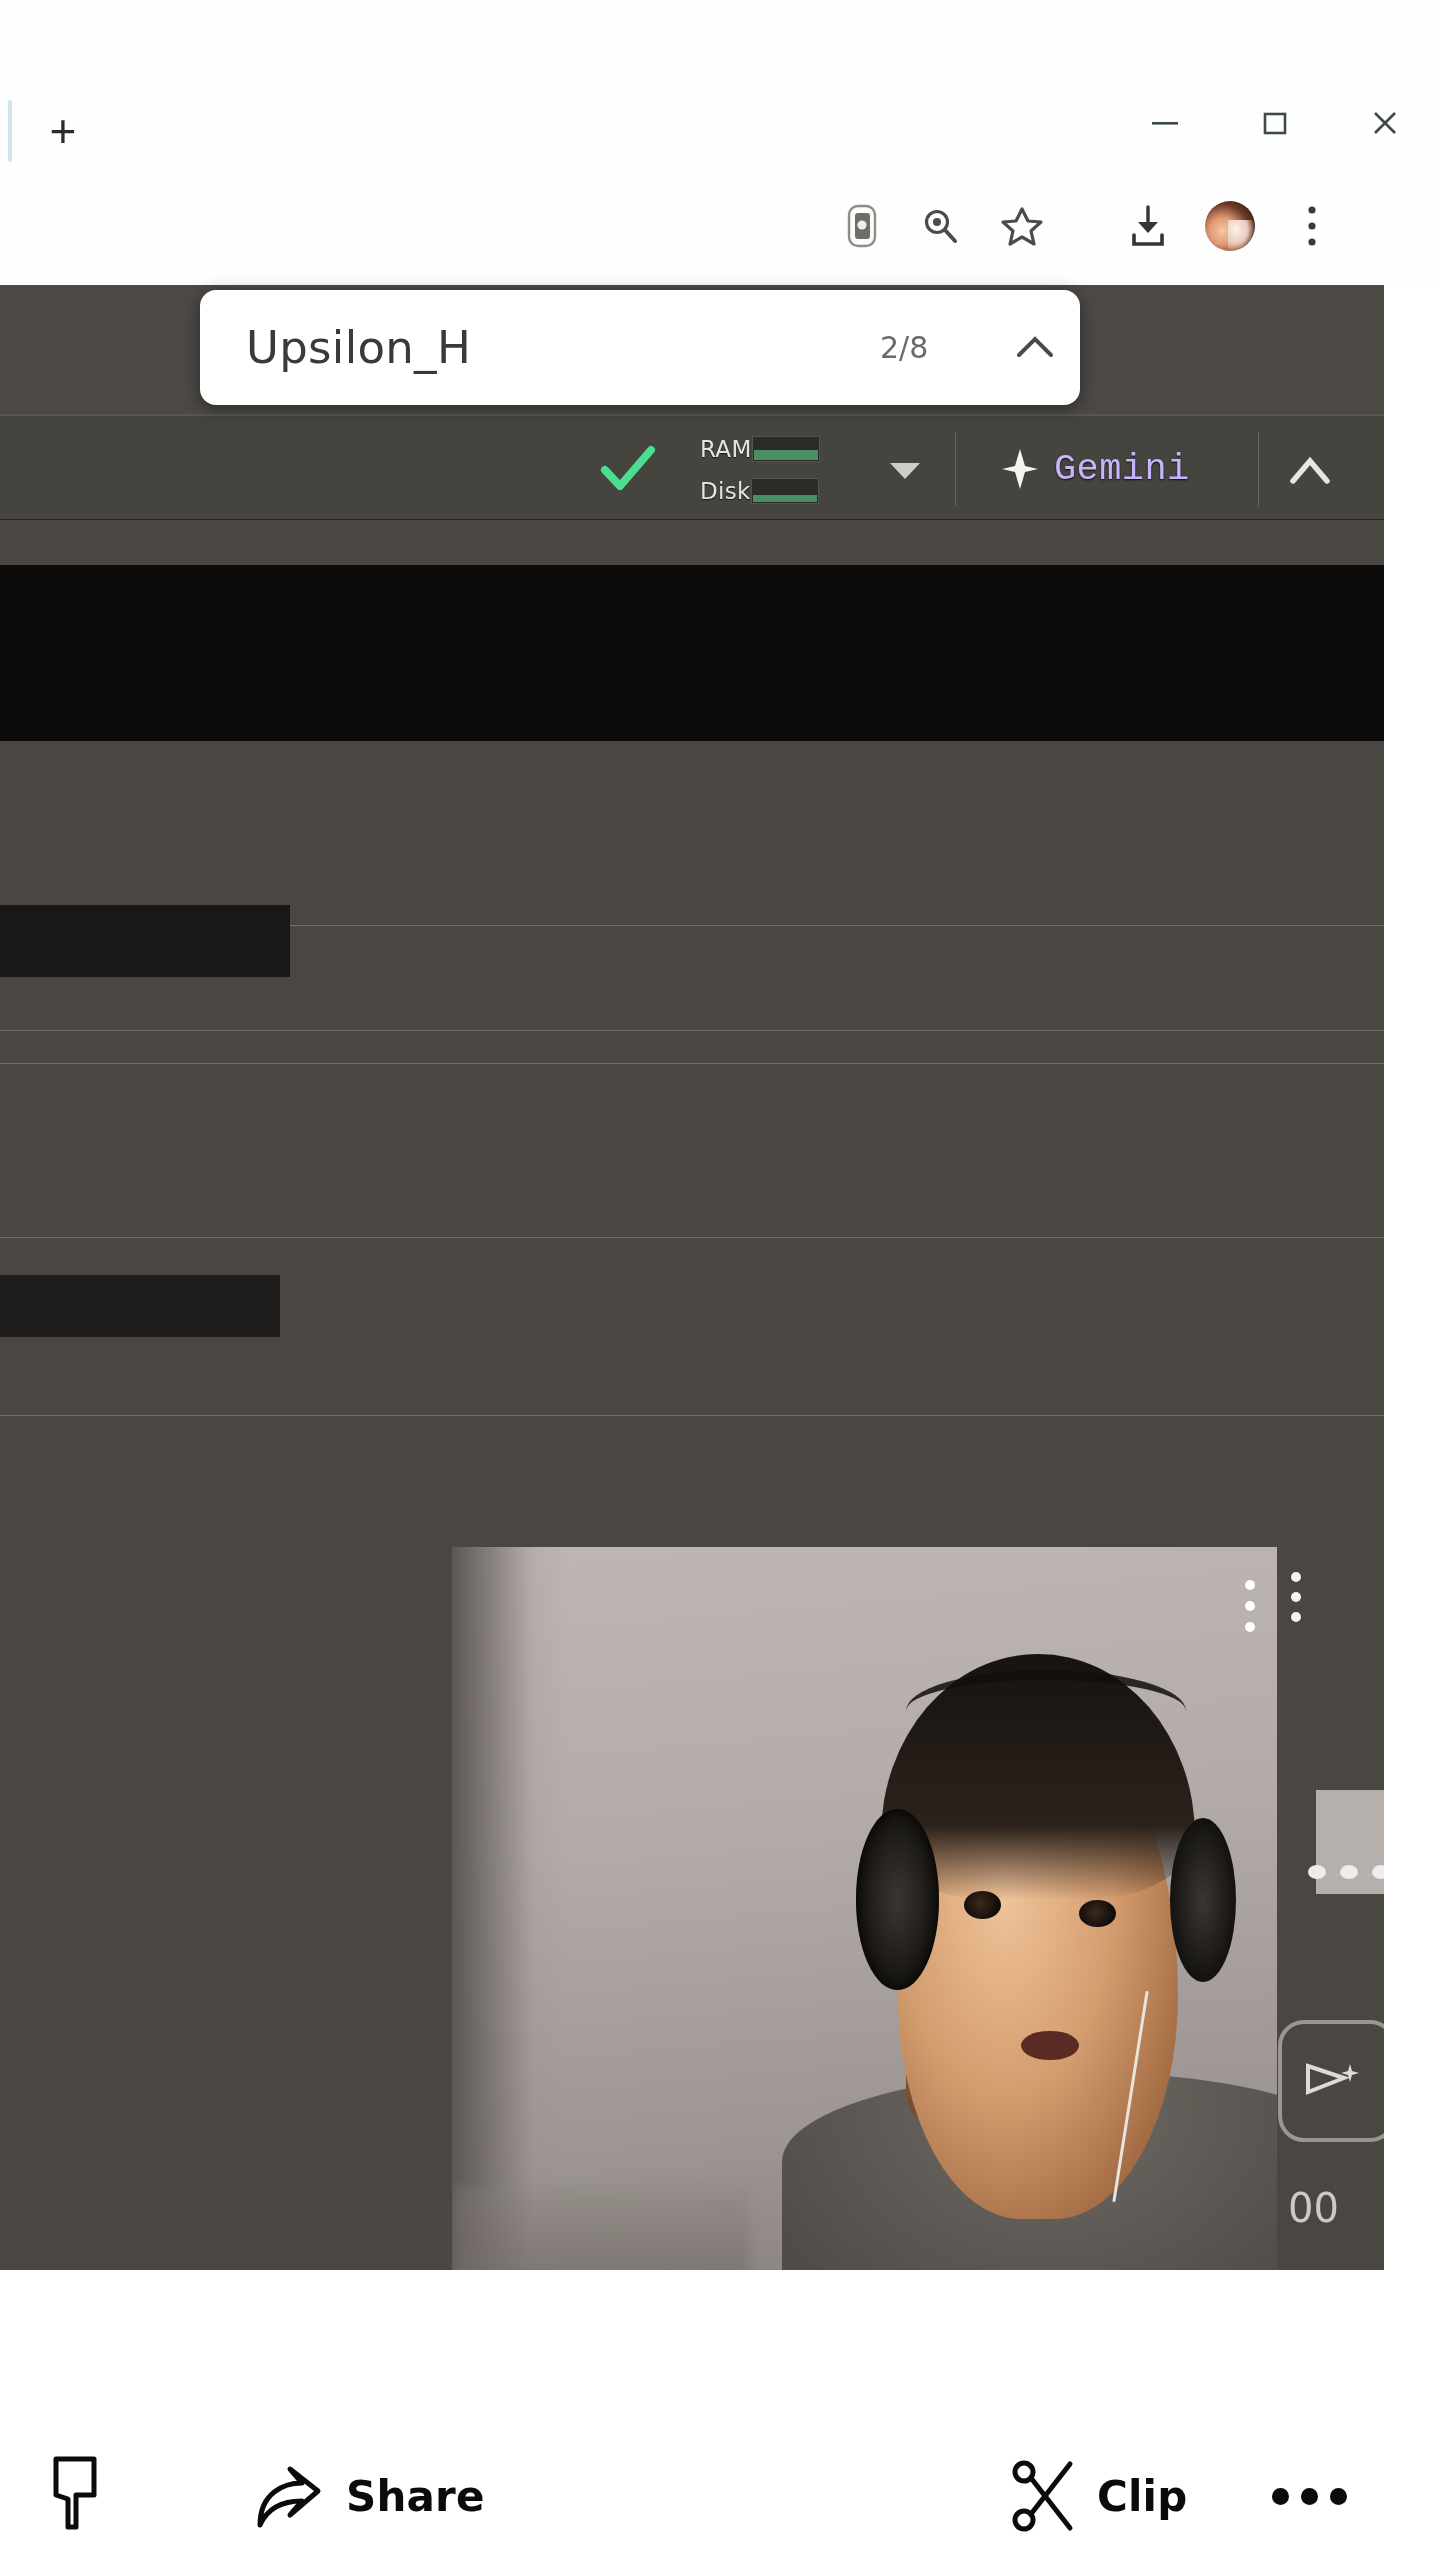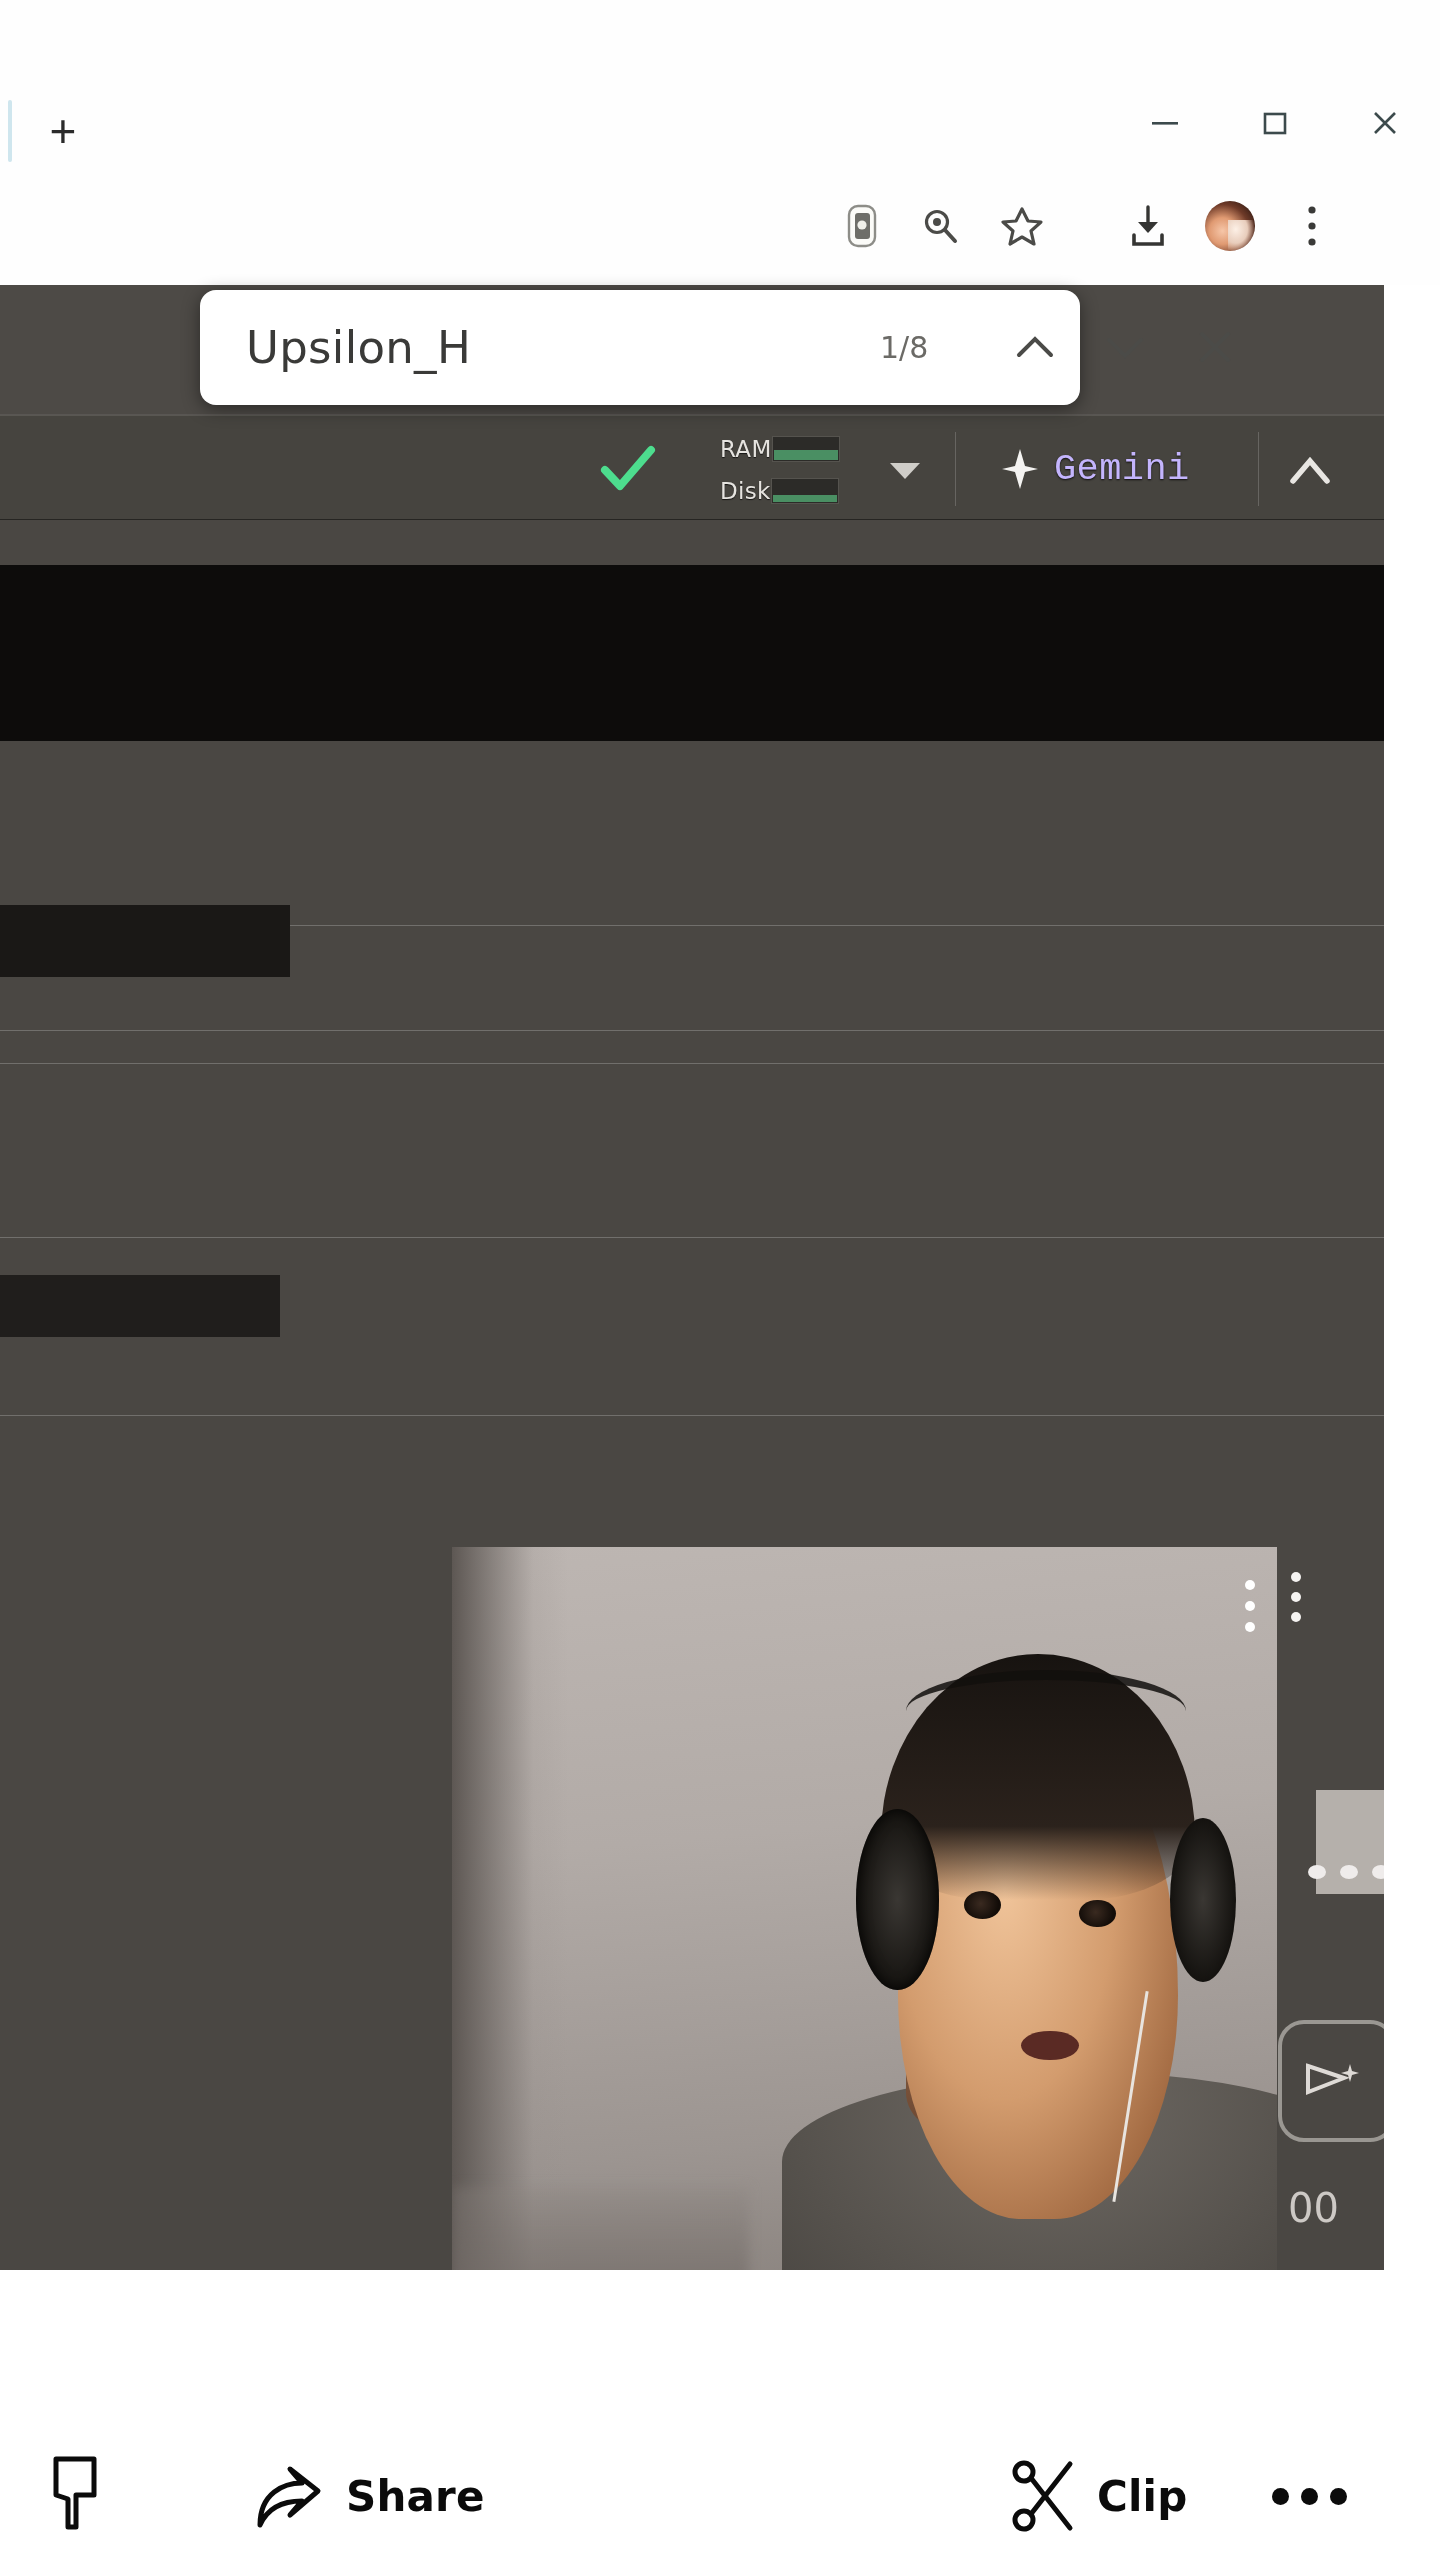--- a/index.html
+++ b/index.html
@@ -51,21 +51,21 @@
   .divider { position:absolute; left:0; width:1384px; height:1px; background:rgba(255,255,255,.22); }
 
   .blur-block { position:absolute; background:#1a1816; }
 
   
   .gemini-row { position:absolute; left:0; top:130px; width:1384px; height:105px;
                 background:#46443f; border-top:1px solid rgba(255,255,255,.10);
                 border-bottom:1px solid rgba(0,0,0,.45); }
   .check-ok { position:absolute; left:600px; top:28px; width:56px; height:50px; }
   .meters { position:absolute; left:700px; top:16px; width:170px; height:76px; }
-  .meter-line { position:absolute; left:0; width:170px; height:34px; display:flex; align-items:center; gap:0;margin-left:20px; }
+  .meter-line { position:absolute; left:0; width:170px; height:34px; display:flex; align-items:center; gap:0; }
   .meter-label { font-size:23px; color:#e6e4e0; letter-spacing:.3px;
                  font-family:"DejaVu Sans", sans-serif; text-shadow:0 1px 1px rgba(0,0,0,.7); }
   .meter-bar { width:68px; height:26px; background:#2c2b28; border:1px solid #55534e; position:relative; }
   .meter-fill { position:absolute; left:1px; bottom:1px; width:calc(100% - 2px); background:#4a8f63; }
   .caret-dn { position:absolute; left:888px; top:44px; width:34px; height:22px; }
   .vsep { position:absolute; width:1px; background:rgba(255,255,255,.18); }
   .gemini-btn { position:absolute; left:1000px; top:22px; height:62px;
                 display:flex; align-items:center; gap:14px; cursor:pointer; }
   .gemini-label { font-size:37px; color:#c4b5fd; letter-spacing:.4px;
                   font-family:Liberation Mono, monospace; text-shadow:0 1px 2px rgba(0,0,0,.8); }
@@ -376,21 +376,21 @@
       <span class="dots3">
           <i></i>
           <i></i>
           <i></i>
         </span>
     </div>
   </div>
 
   <div class="findbar">
     <span class="find-text">Upsilon_H</span>
-    <span class="find-count">1/8</span>
+    <span class="find-count">2/8</span>
     <span class="find-btn find-up">
       <svg width="42" height="30" viewBox="0 0 42 30">
         <path d="M5 23 L21 7 L37 23" fill="none" stroke="#4b4b48" stroke-width="4" stroke-linecap="round"></path>
       </svg>
     </span>
     <span class="find-btn find-dn">
       <svg width="42" height="30" viewBox="0 0 42 30">
         <path d="M5 8 L21 24 L37 8" fill="none" stroke="#4b4b48" stroke-width="4" stroke-linecap="round"></path>
       </svg>
     </span>

